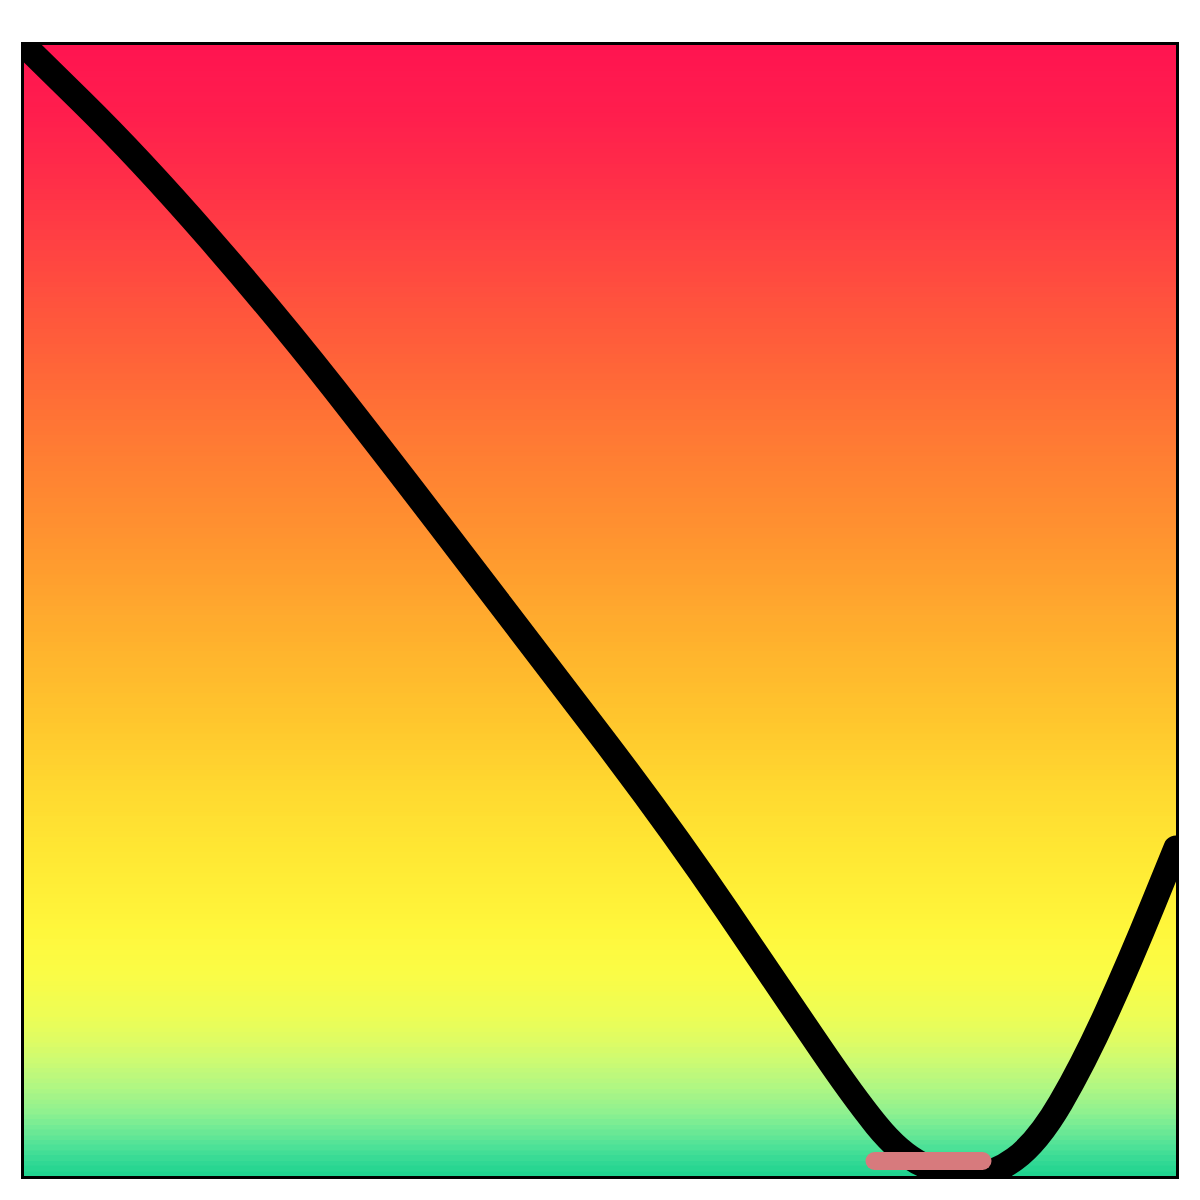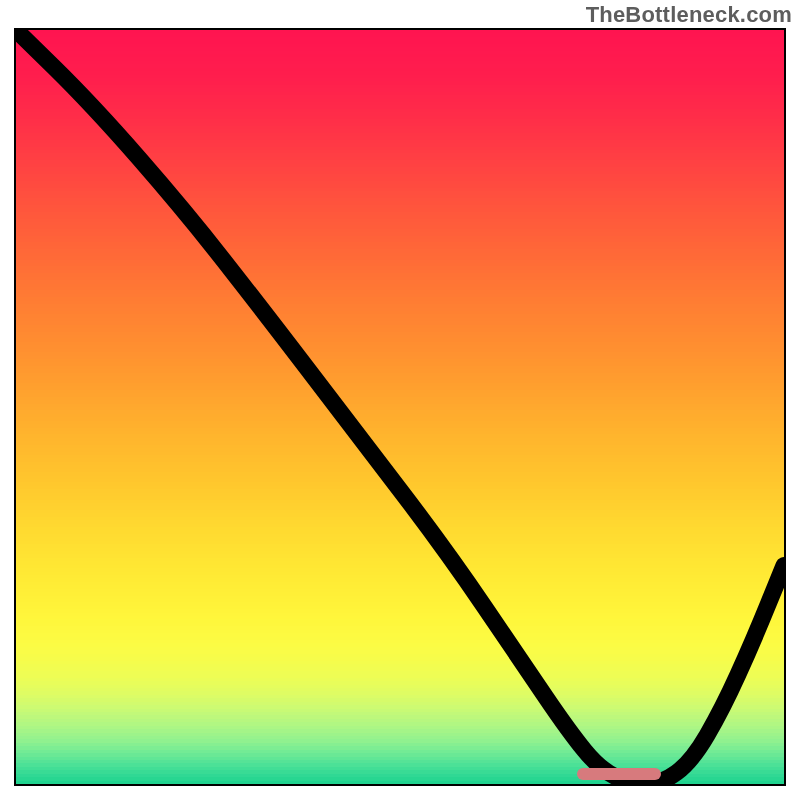--- a/index.html
+++ b/index.html
@@ -61,21 +61,20 @@
     position: absolute;
     height: 12px;
     border-radius: 6px;
     background: #d77a7d;
   }
 </style>
 </head>
 <body>
 
 <div class="frame">
-  <div class="watermark">TheBottleneck.com</div>
 
   <div class="plot-area">
     <div class="gradient-bg" id="gradient-bg">
         <div class="slice" style="top: 0%; height: 0.604545%; background: rgb(255, 20, 80);"></div>
         <div class="slice" style="top: 0.454545%; height: 0.604545%; background: rgb(255, 21, 80);"></div>
         <div class="slice" style="top: 0.909091%; height: 0.604545%; background: rgb(255, 22, 80);"></div>
         <div class="slice" style="top: 1.36364%; height: 0.604545%; background: rgb(255, 22, 79);"></div>
         <div class="slice" style="top: 1.81818%; height: 0.604545%; background: rgb(255, 23, 79);"></div>
         <div class="slice" style="top: 2.27273%; height: 0.604545%; background: rgb(255, 24, 79);"></div>
         <div class="slice" style="top: 2.72727%; height: 0.604545%; background: rgb(255, 25, 79);"></div>

